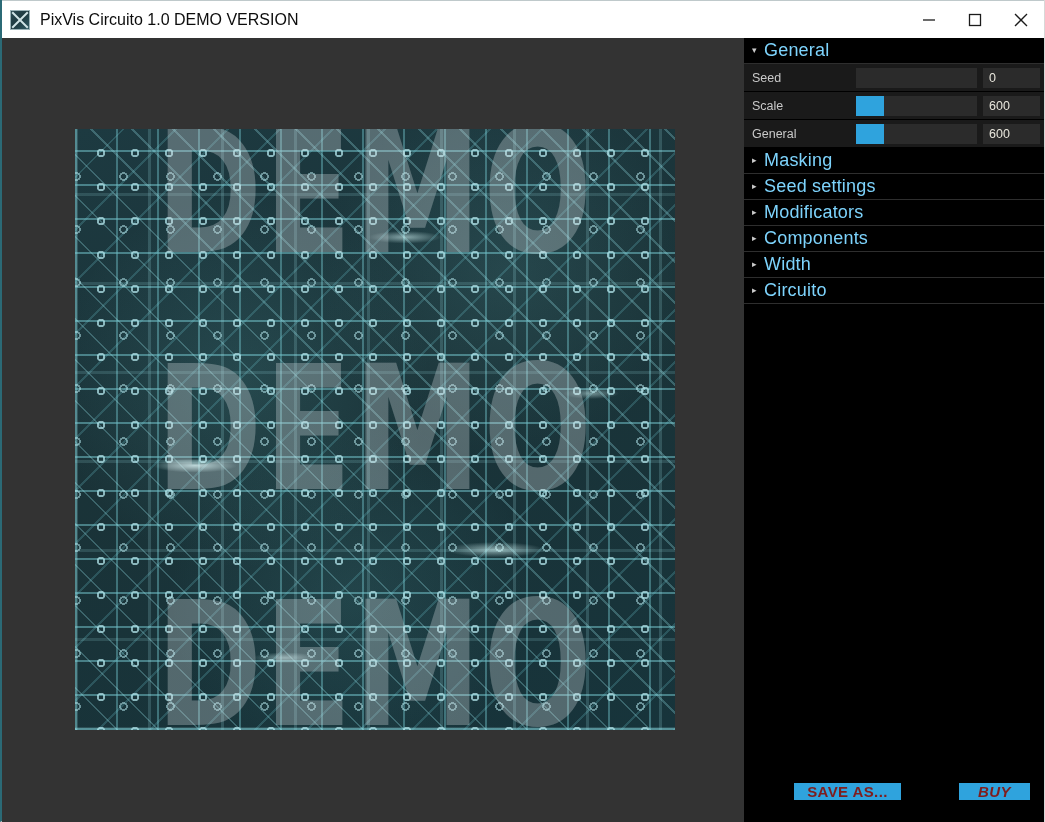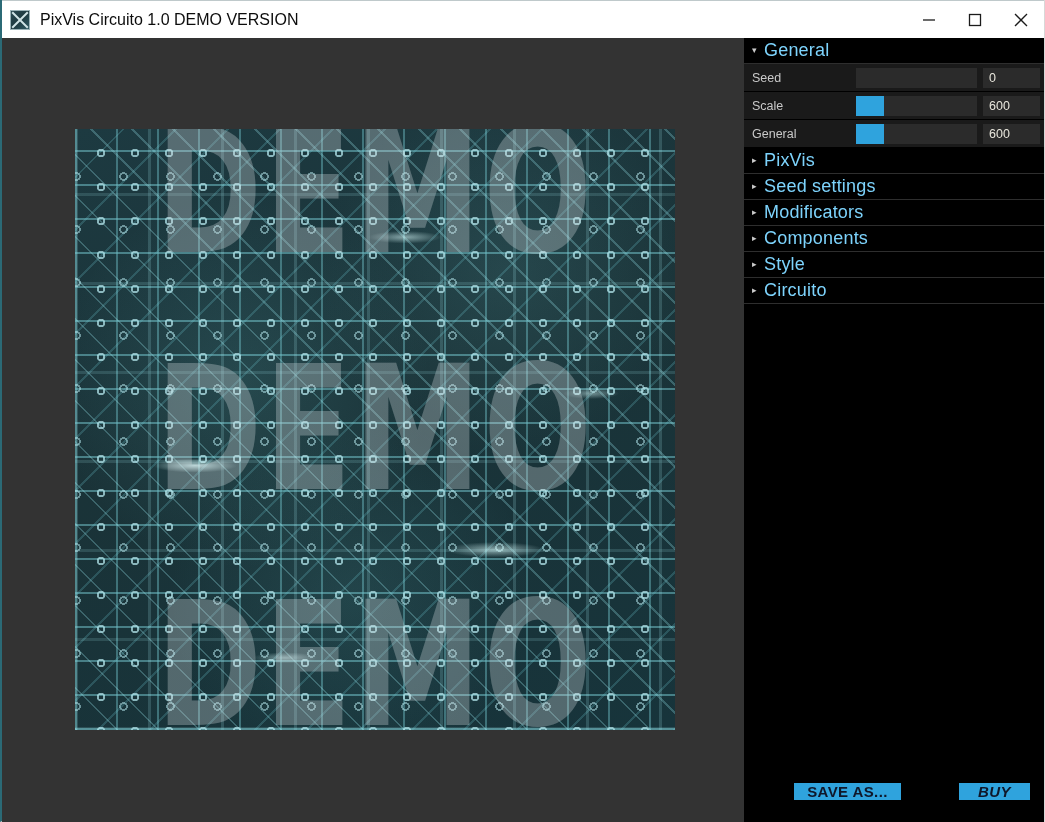--- a/index.html
+++ b/index.html
@@ -251,21 +251,21 @@
     display: flex;
     align-items: center;
     padding: 0 14px;
     gap: 22px;
     background: #000000;
   }
   .action-btn {
     height: 17px;
     background: #2fa3dd;
     border: none;
-    color: #0f172a;
+    color: #7f1d1d;
     font-family: "Liberation Sans", sans-serif;
     font-size: 15px;
     font-weight: bold;
     letter-spacing: 0.4px;
     cursor: pointer;
     margin-left: 36px;
   }
   #save-as-button { width: 140px; }
   #buy-button { width: 93px; font-style: italic; }
 </style>
@@ -343,41 +343,41 @@
           <div class="fill" style="width: 23%;"></div>
         </div>
         <div class="value-field">600</div>
       </div>
 
 
     </div>
 
     <div class="section-header">
       <span class="arrow">▸</span>
-      <span class="sect-label">PixVis</span>
+      <span class="sect-label">Masking</span>
     </div>
 
     <div class="section-header">
       <span class="arrow">▸</span>
       <span class="sect-label">Seed settings</span>
     </div>
 
     <div class="section-header">
       <span class="arrow">▸</span>
       <span class="sect-label">Modificators</span>
     </div>
 
     <div class="section-header">
       <span class="arrow">▸</span>
       <span class="sect-label">Components</span>
     </div>
 
     <div class="section-header">
       <span class="arrow">▸</span>
-      <span class="sect-label">Style</span>
+      <span class="sect-label">Width</span>
     </div>
 
     <div class="section-header">
       <span class="arrow">▸</span>
       <span class="sect-label">Circuito</span>
     </div>
 
     <div id="panel-footer">
       <button id="save-as-button" class="action-btn">SAVE AS...</button>
       <button id="buy-button" class="action-btn">BUY</button>

